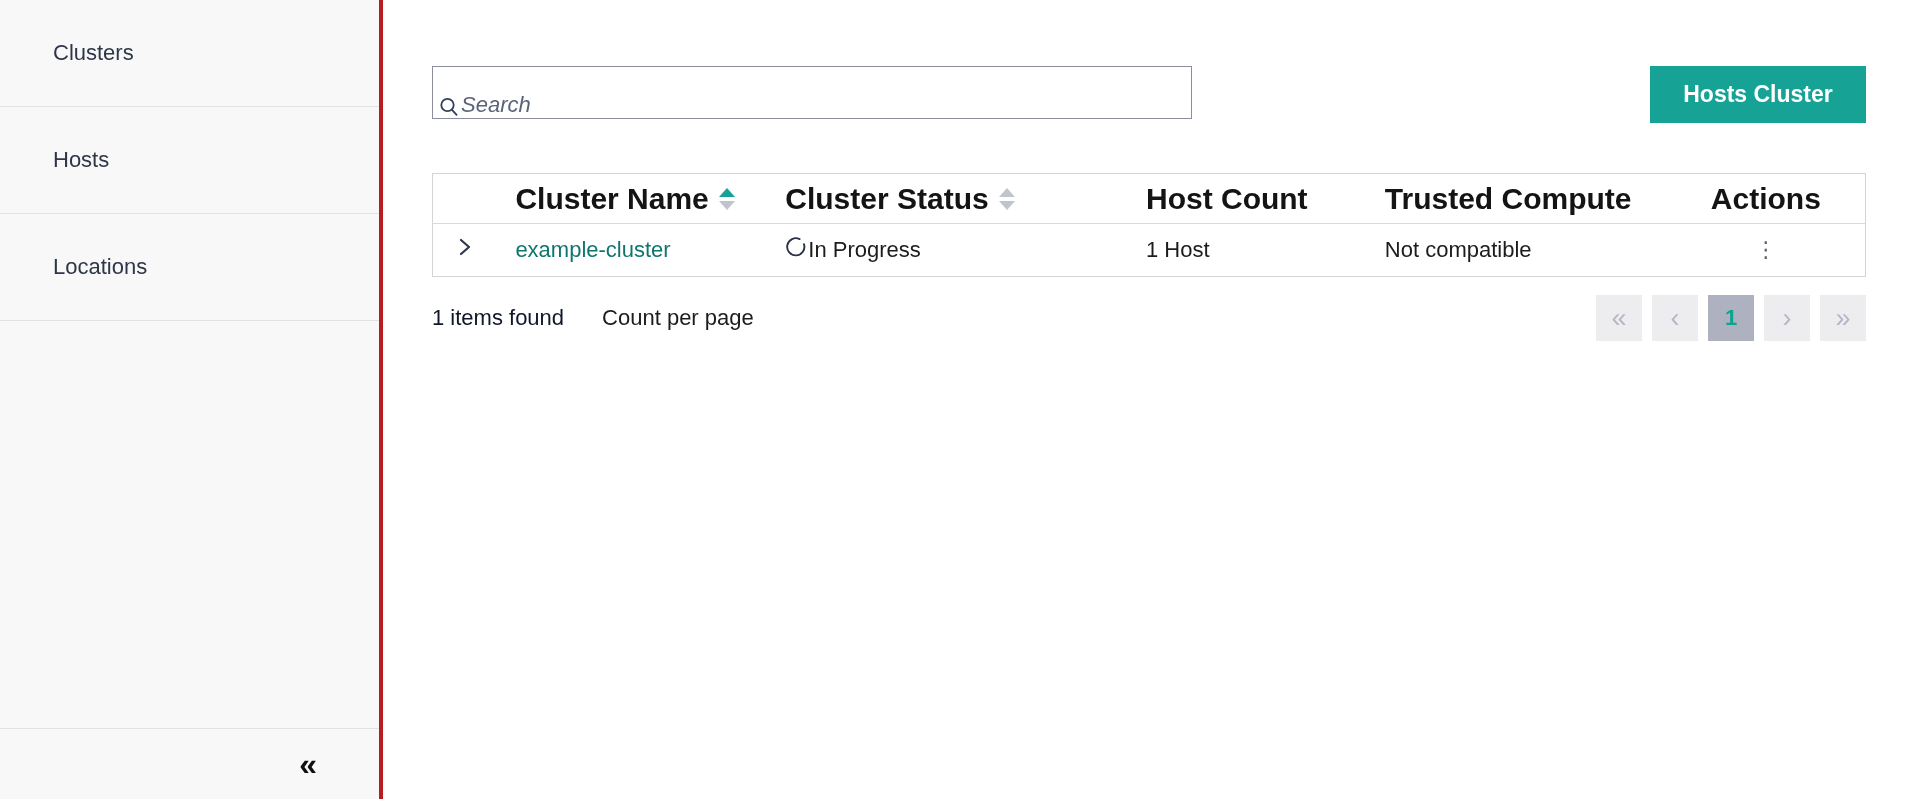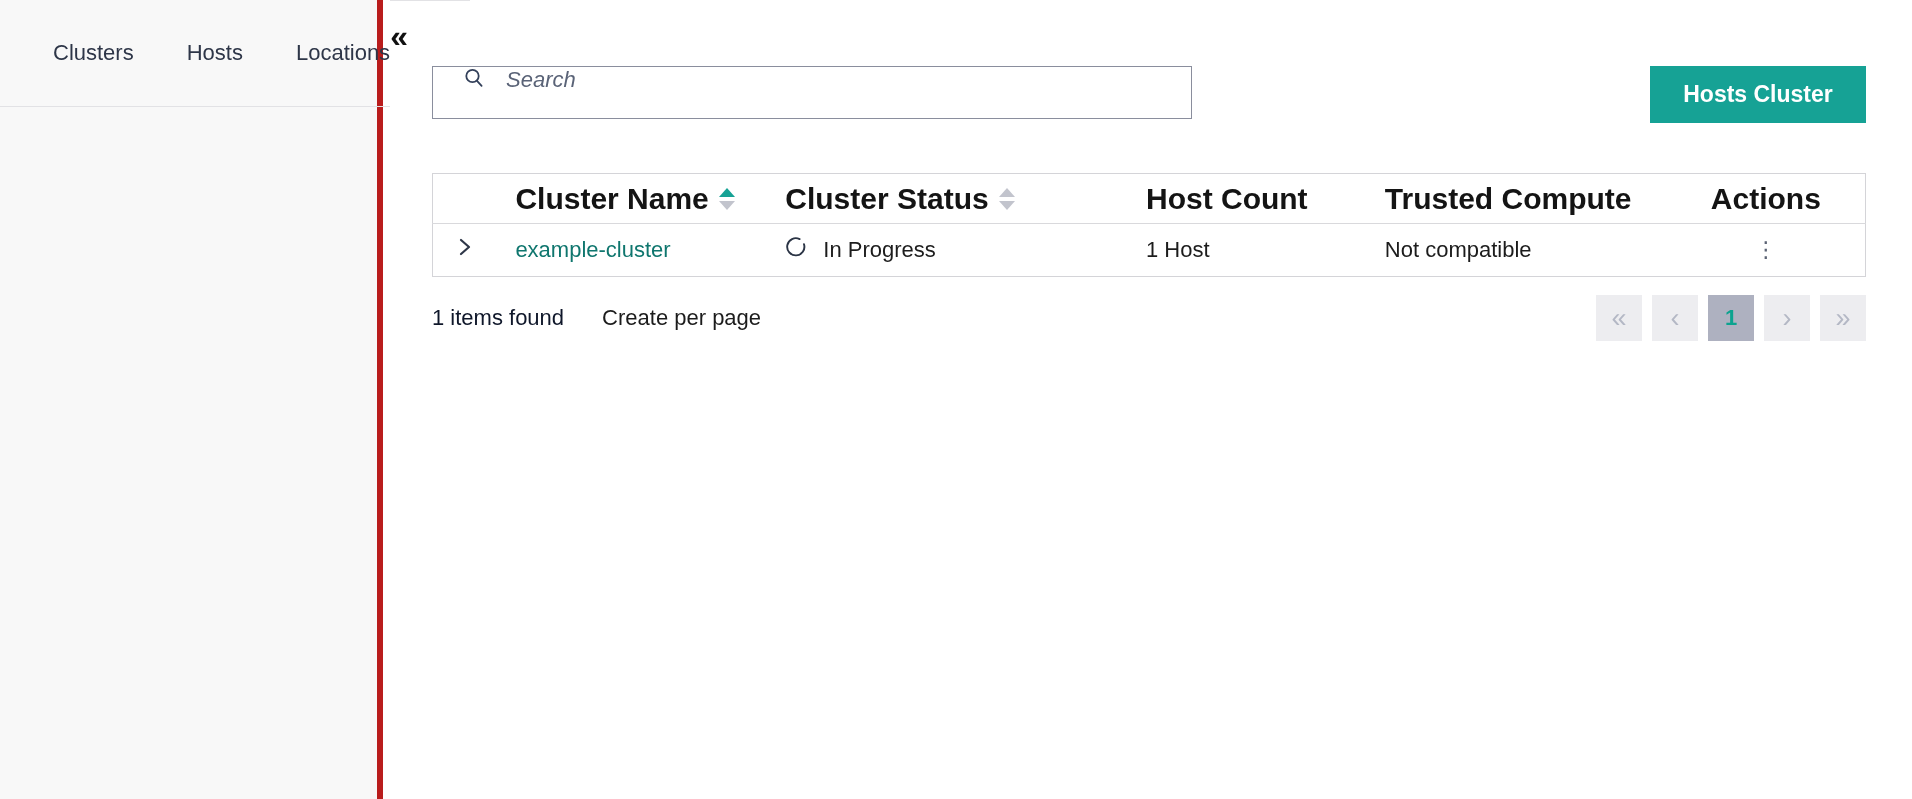--- a/index.html
+++ b/index.html
@@ -9,22 +9,22 @@
     background:#ffffff;
     display:flex;
     overflow:hidden;
     color:#1c1c1c;
   }
 
   
   .sidebar {
     width:383px; min-width:383px; height:799px;
     background:#f8f8f8;
-    border-right:6px solid #b91c1c;
-    display:flex; flex-direction:row;
+    border-right:4px solid #b91c1c;
+    display:flex; flex-direction:column;
   }
   .nav-item {
     height:107px;
     display:flex; align-items:center;
     padding-left:53px;
     font-size:22px;
     color:#2e3648;
     border-bottom:1px solid #e2e2e5;
     cursor:pointer;
   }
@@ -49,22 +49,22 @@
   }
 
   .toolbar {
     margin-top:66px;
     display:flex; align-items:flex-start; justify-content:space-between;
   }
   .search-box {
     width:760px; height:53px;
     border:1px solid #8a8e9d;
     background:#fff;
-    display:flex; align-items:flex-start;
-    padding:0 30px; gap:21px;
+    display:flex; align-items:flex-end;
+    padding:0 5px; gap:1px;
   }
   .search-box input {
     flex:1; border:none; outline:none; background:transparent;
     font-family:inherit; font-size:22px; color:#2e3648;
   }
   .search-box input::placeholder { font-style:italic; color:#5a6377; opacity:1; }
   .create-btn {
     width:216px; height:57px;
     background:#16a295; color:#ffffff;
     border:none; cursor:pointer;
@@ -86,21 +86,21 @@
   .th-inner { display:inline-flex; align-items:center; gap:10px; cursor:pointer; }
   .sort-stack { display:inline-flex; flex-direction:column; gap:4px; }
   .tri { width:0; height:0; border-left:8px solid transparent; border-right:8px solid transparent; }
   .tri.up   { border-bottom:9px solid #c2c4cd; }
   .tri.down { border-top:9px solid #c2c4cd; }
   .tri.up.active { border-bottom-color:#16a295; }
 
   .expand-cell { text-align:center; padding-left:0; }
   .chev-right { display:inline-block; vertical-align:middle; cursor:pointer; }
   .cluster-link { color:#0f766e; text-decoration:none; cursor:pointer; }
-  .status-cell-inner { display:inline-flex; align-items:center; gap:16px; }
+  .status-cell-inner { display:inline-flex; align-items:center; gap:1px; }
   .spinner-icon { display:inline-block; }
   .kebab { font-size:22px; color:#5b6374; cursor:pointer; line-height:1; letter-spacing:0; }
 
   
   .pagination-row { margin-top:18px; display:flex; align-items:center; }
   .items-found { font-size:22px; color:#0f172a; }
   .ipp-label { margin-left:38px; font-size:22px; color:#1c1c1c; }
   .page-size-select {
     margin-left:25px;
     width:218px; height:46px;
@@ -222,21 +222,21 @@
           <td class="center">
             <span class="kebab">⋮</span>
           </td>
         </tr>
       </tbody>
     </table>
   </div>
 
   <div class="pagination-row">
     <span class="items-found">1 items found</span>
-    <span class="ipp-label">Create per page</span>
+    <span class="ipp-label">Count per page</span>
     <div class="pager">
       <div class="page-btn nav">«</div>
       <div class="page-btn nav">‹</div>
       <div class="page-btn current">1</div>
       <div class="page-btn nav">›</div>
       <div class="page-btn nav">»</div>
     </div>
   </div>
 
 </main>

